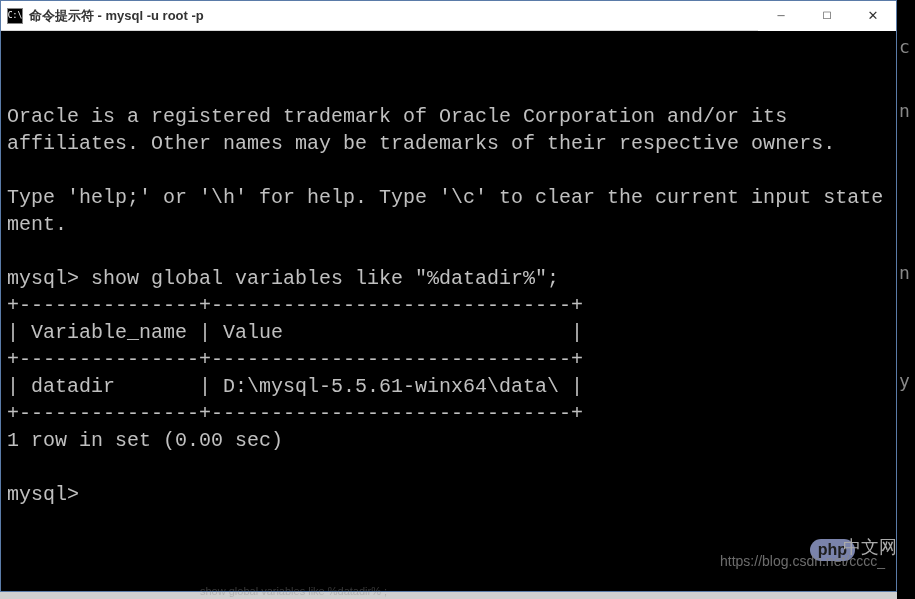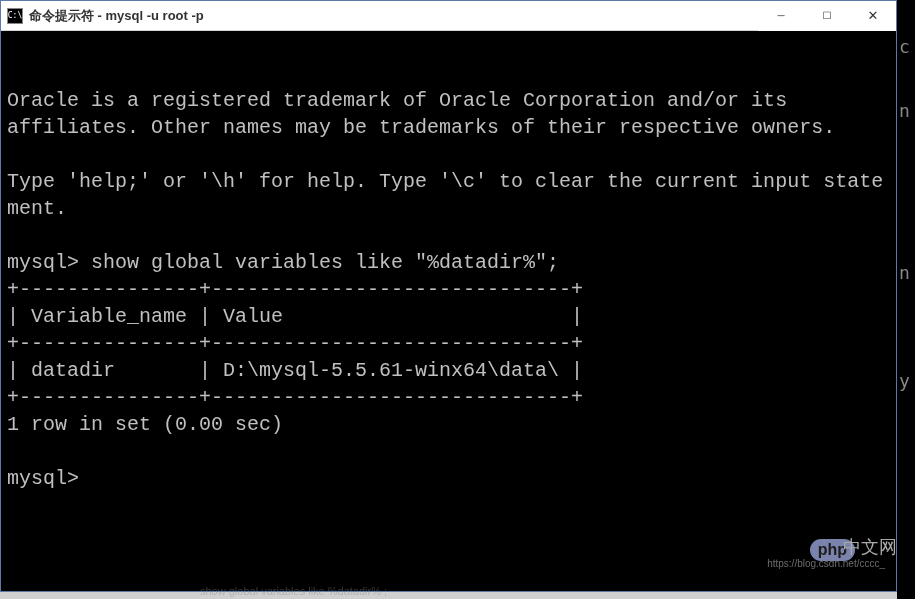--- a/index.html
+++ b/index.html
@@ -76,20 +76,21 @@
       font-size: 20px;
       line-height: 1.35;
       color: #c0c0c0;
       overflow: hidden;
       white-space: pre;
       position: relative;
     }
     .terminal-content {
       white-space: pre-wrap;
       word-break: break-all;
+      margin-top: 16px;
     }
     .right-edge {
       position: absolute;
       right: 0;
       top: 0;
       width: 18px;
       height: 599px;
       background: #000;
       color: #888;
       font-family: monospace;
@@ -98,21 +99,21 @@
     }
     .right-edge-char {
       position: absolute;
       left: 2px;
     }
     .watermark {
       position: absolute;
       bottom: 30px;
       right: 30px;
       color: #888;
-      font-size: 10px;
+      font-size: 14px;
       font-family: Arial, sans-serif;
       opacity: 0.8;
     }
     .php-badge {
       position: absolute;
       bottom: 38px;
       right: 60px;
       background: #8892be;
       border-radius: 12px;
       padding: 2px 8px;

